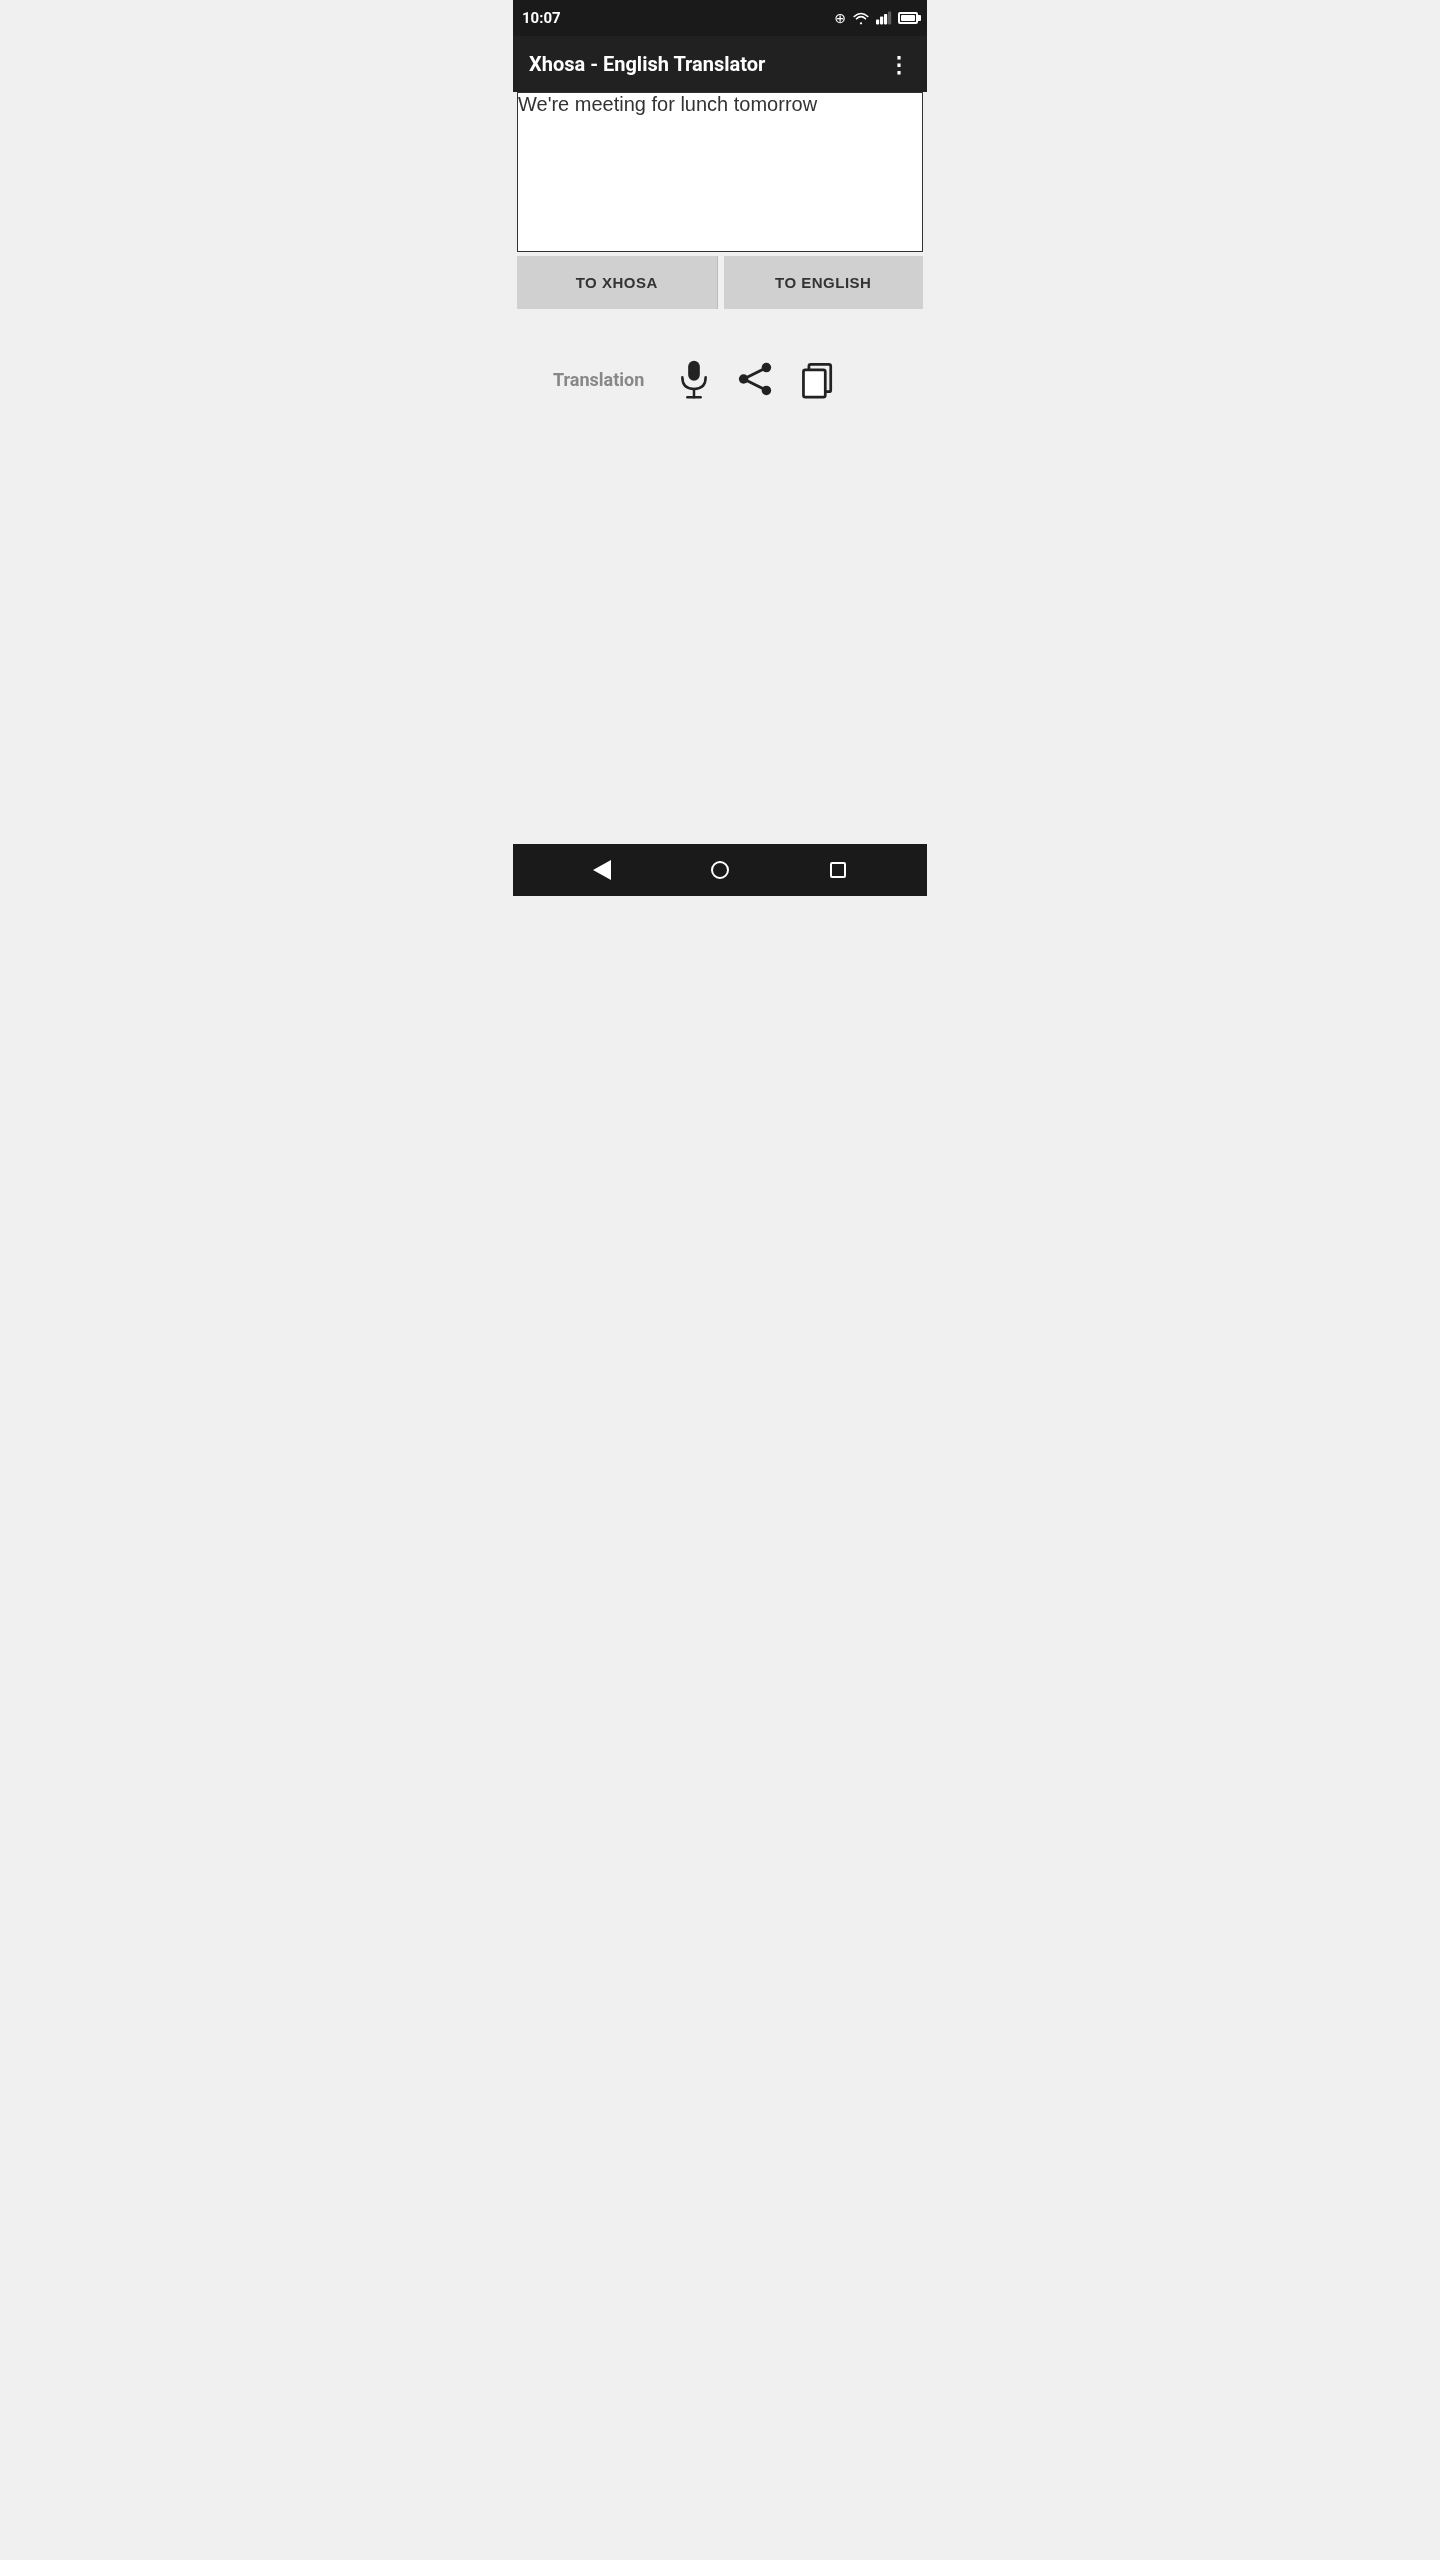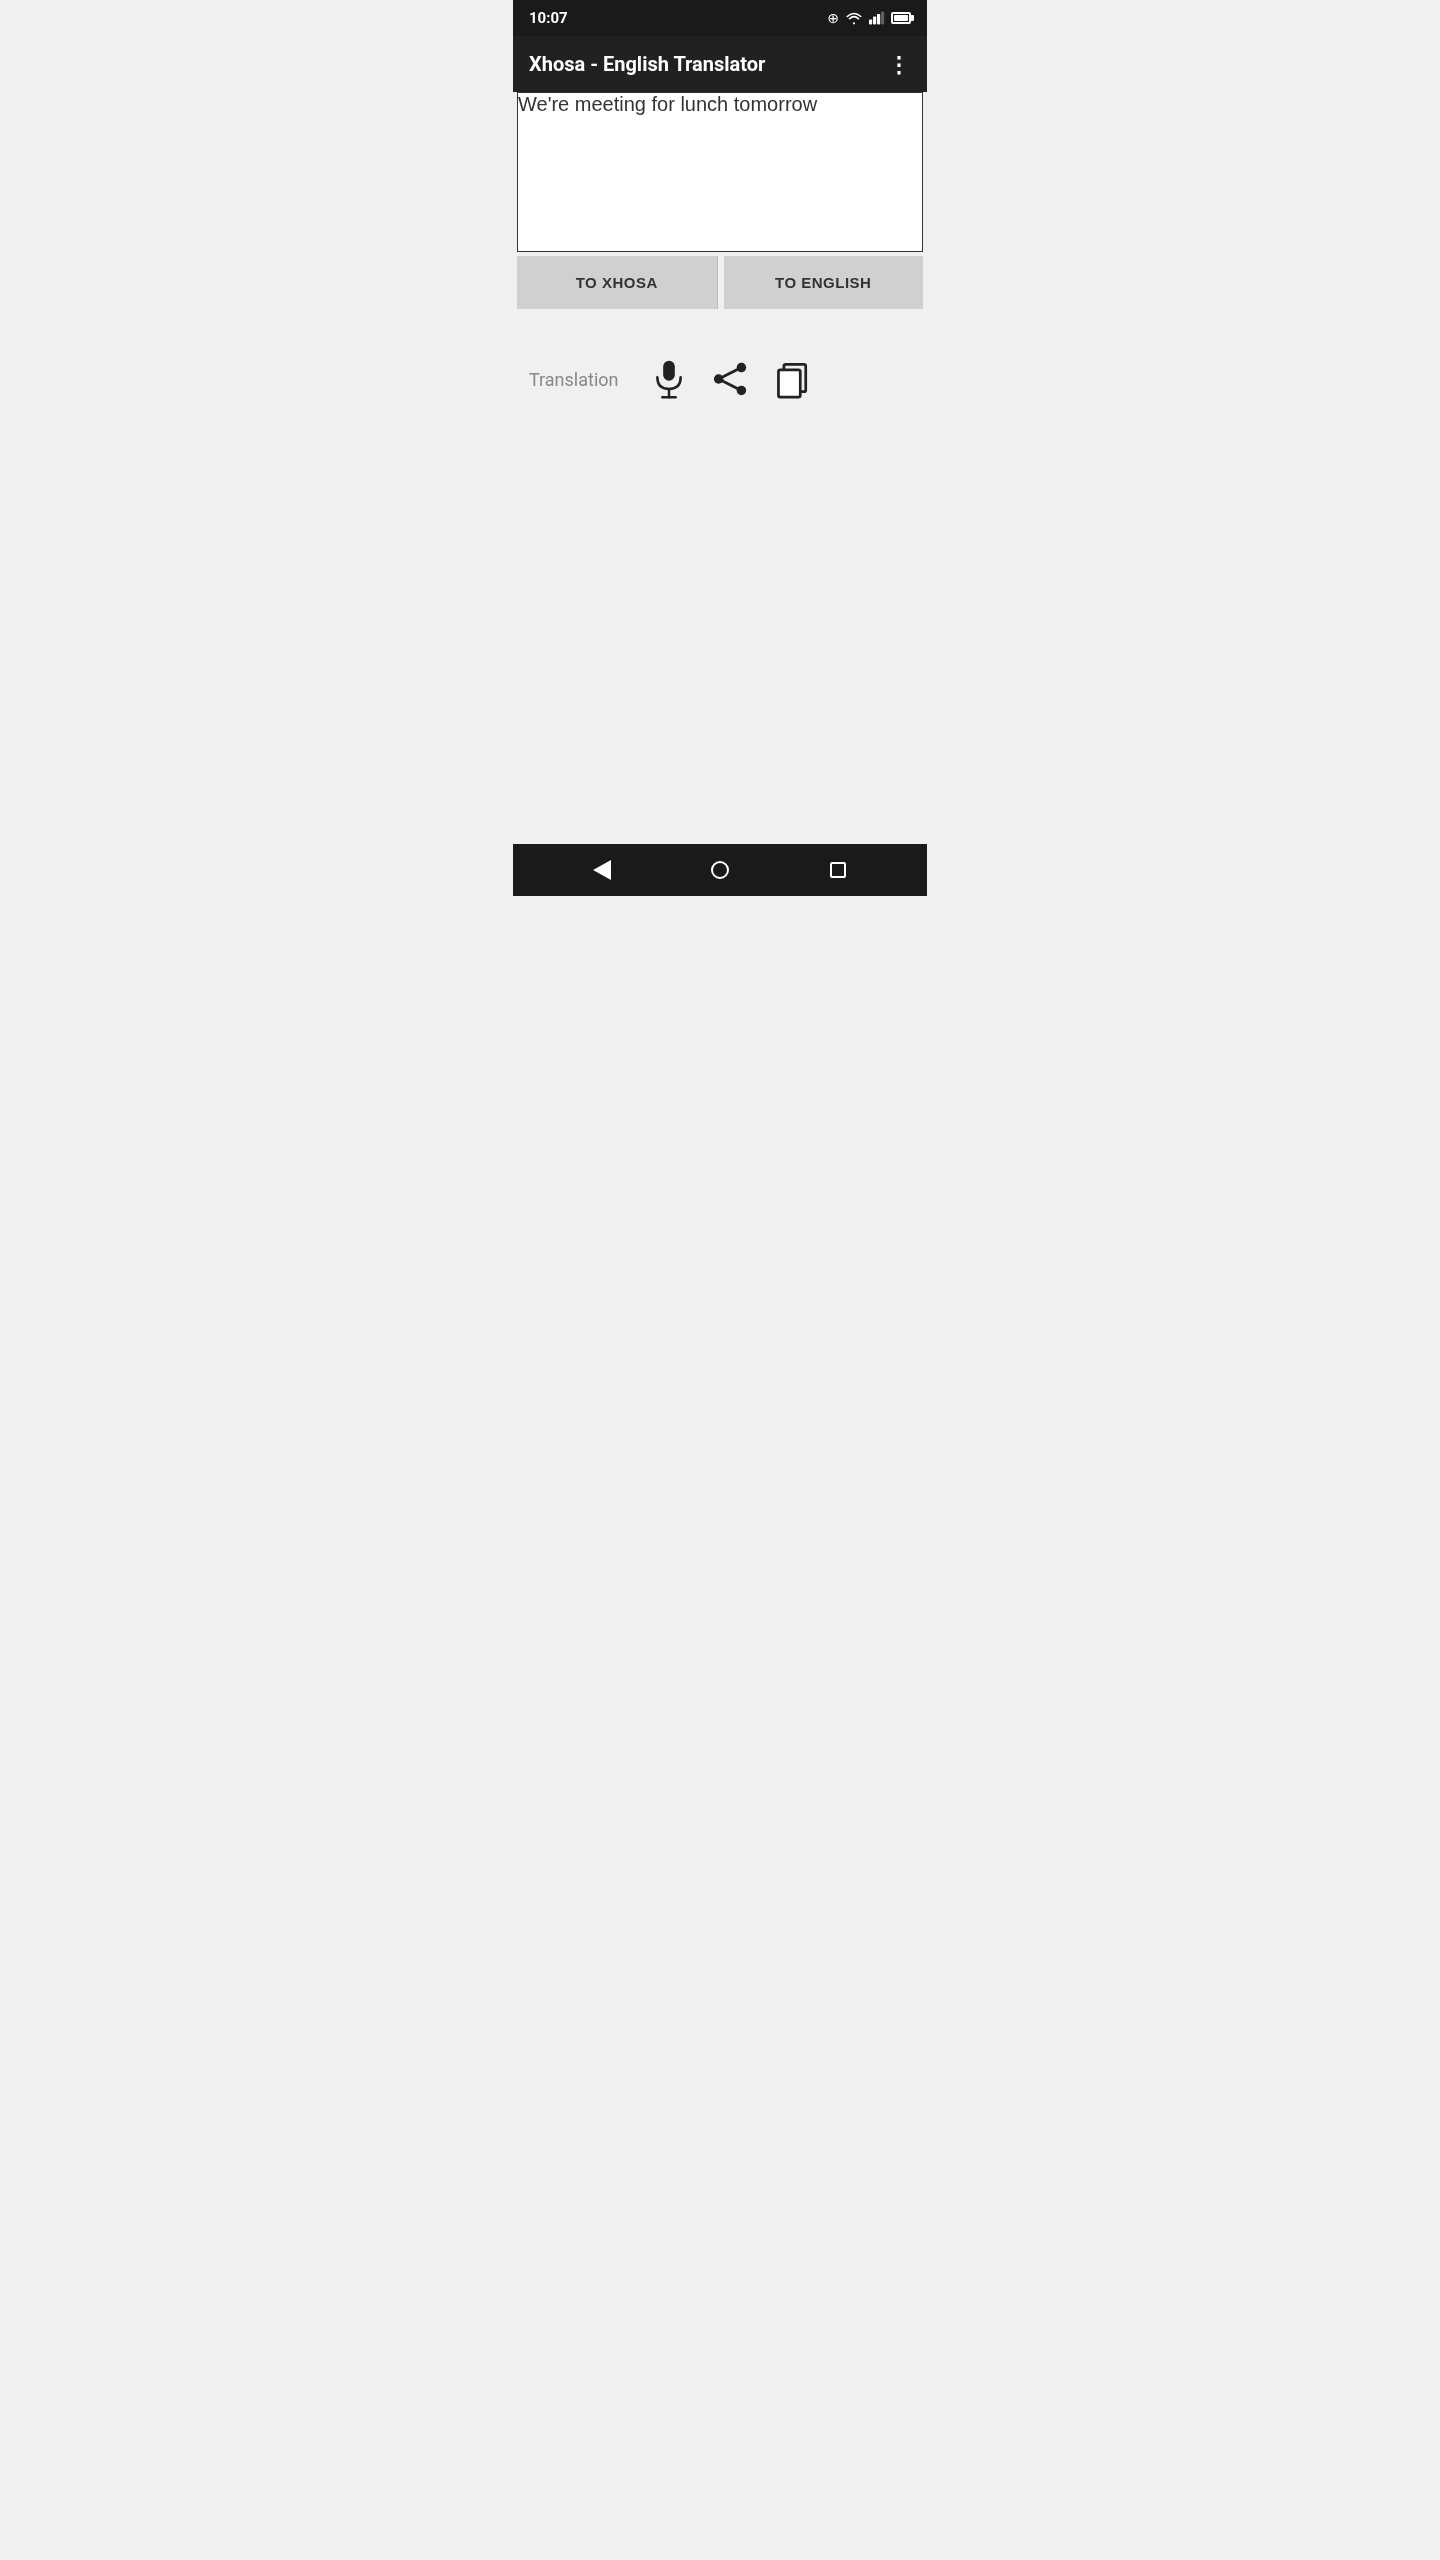--- a/index.html
+++ b/index.html
@@ -20,21 +20,21 @@
       position: relative;
     }
 
     
     .status-bar {
       background: #1a1a1a;
       color: white;
       display: flex;
       justify-content: space-between;
       align-items: center;
-      padding: 6px 16px;
+      padding: 6px 9px;
       height: 36px;
     }
 
     .status-bar-time {
       font-size: 15px;
       font-weight: bold;
     }
 
     .status-bar-icons {
       display: flex;
@@ -171,22 +171,23 @@
     .translation-header {
       display: flex;
       align-items: center;
       padding: 10px 16px 10px 16px;
       gap: 24px;
     }
 
     .translation-label {
       font-size: 18px;
       color: #888;
-      font-weight: 400;
+      font-weight: 700;
       margin-right: 8px;
+      margin-left: 24px;
     }
 
     .action-icon {
       cursor: pointer;
       color: #333;
       display: flex;
       align-items: center;
       justify-content: center;
     }
 

